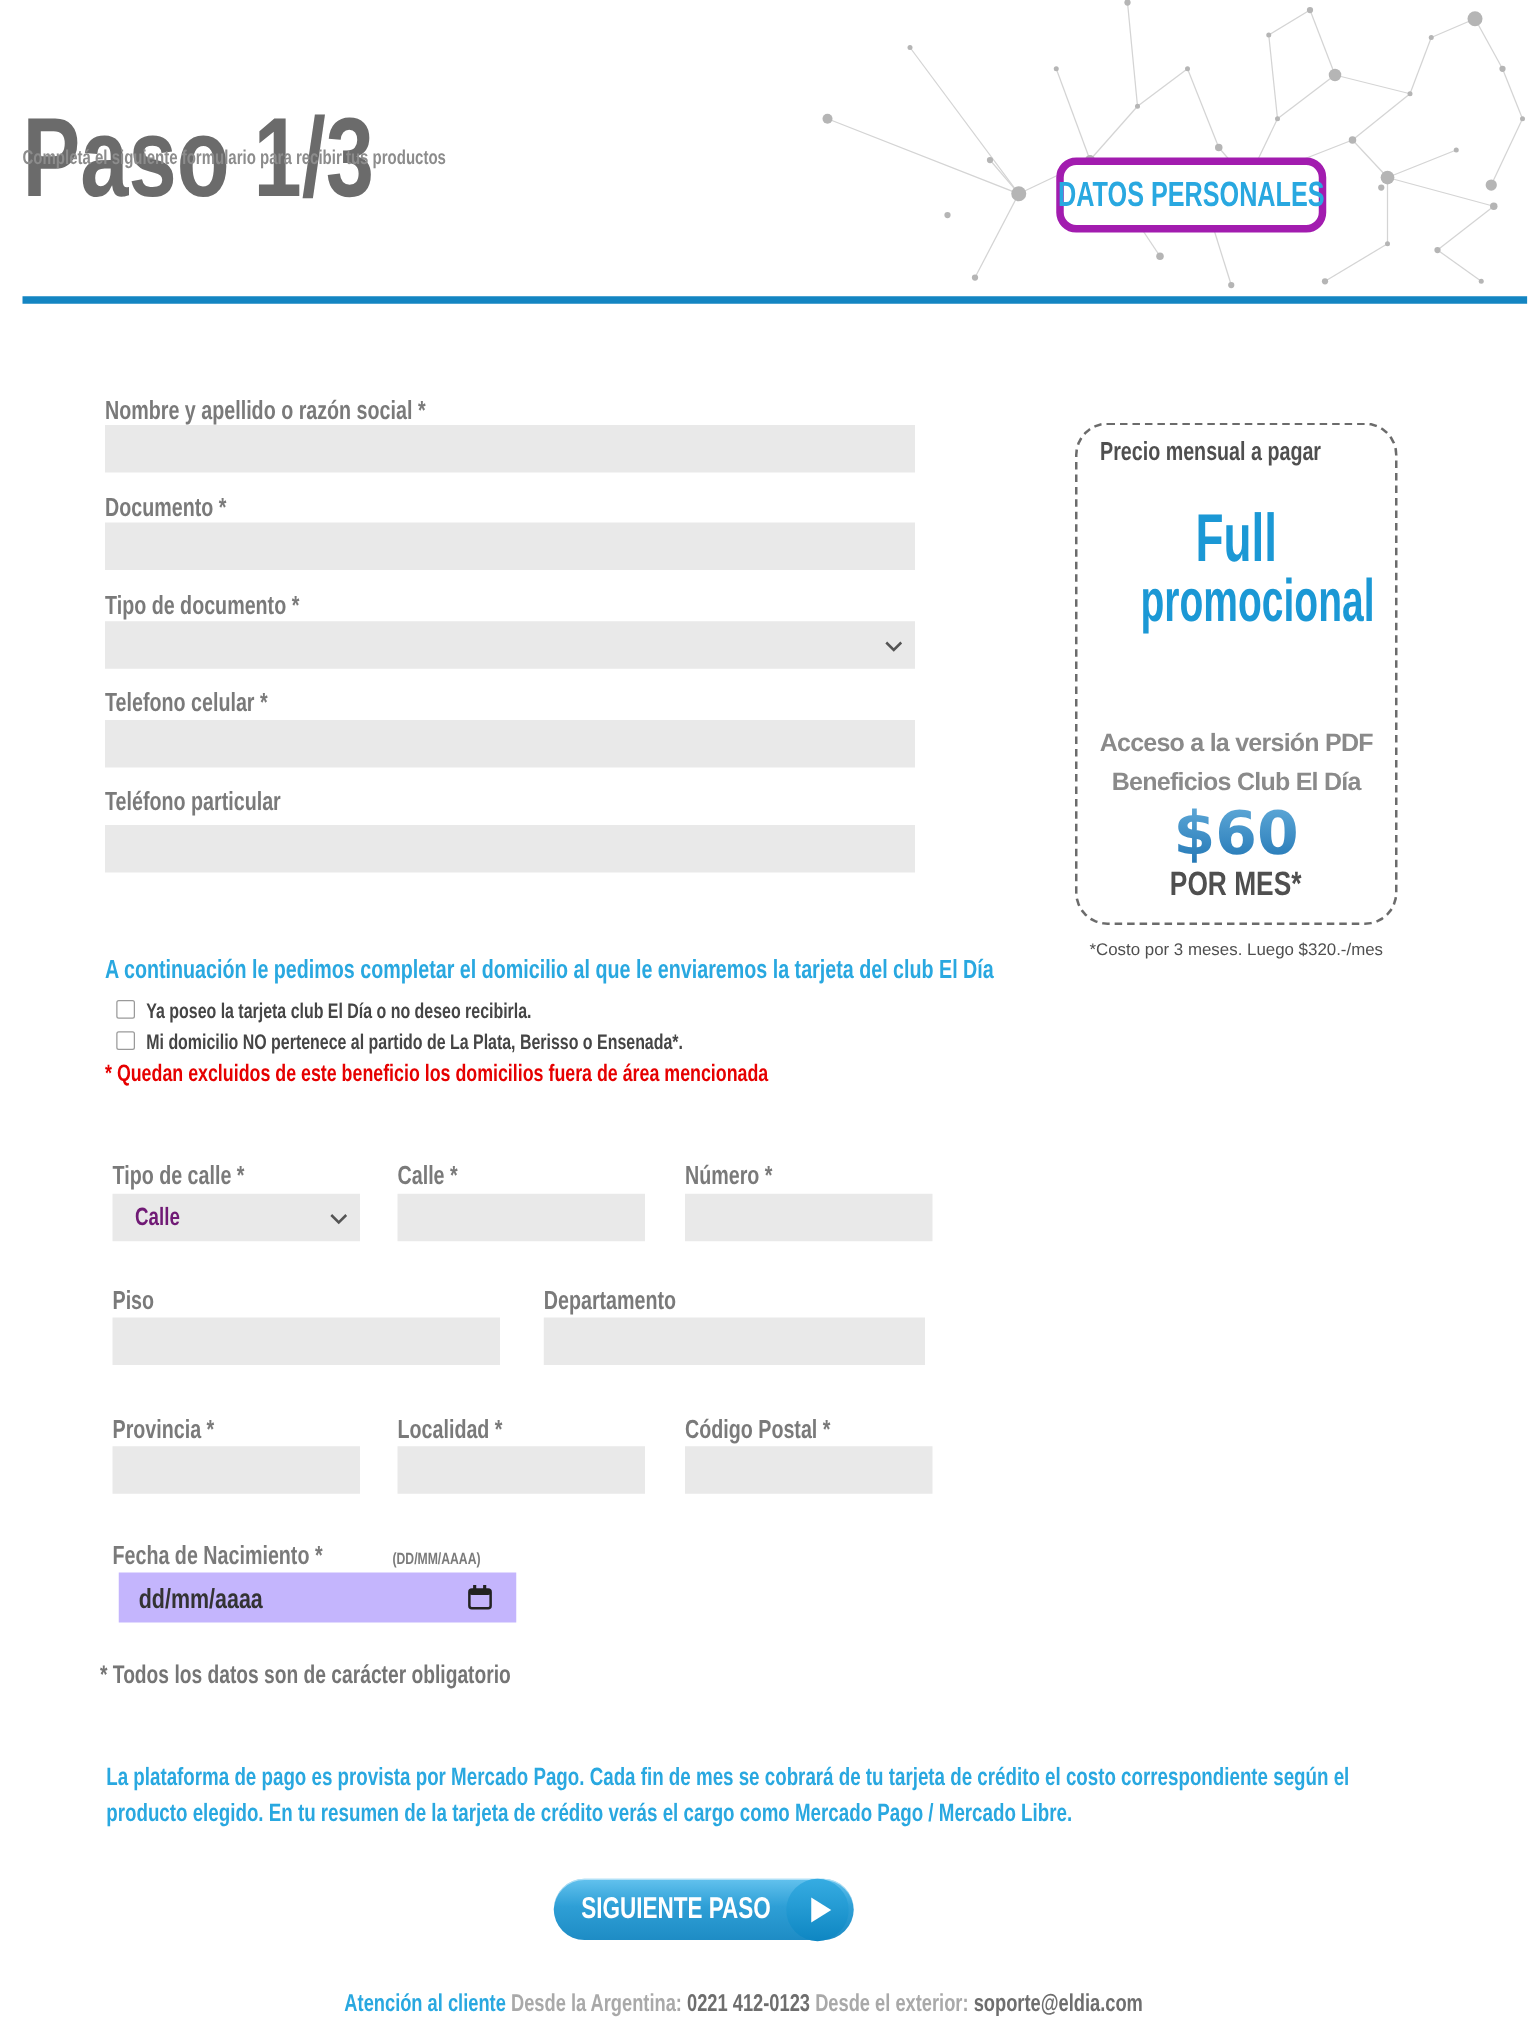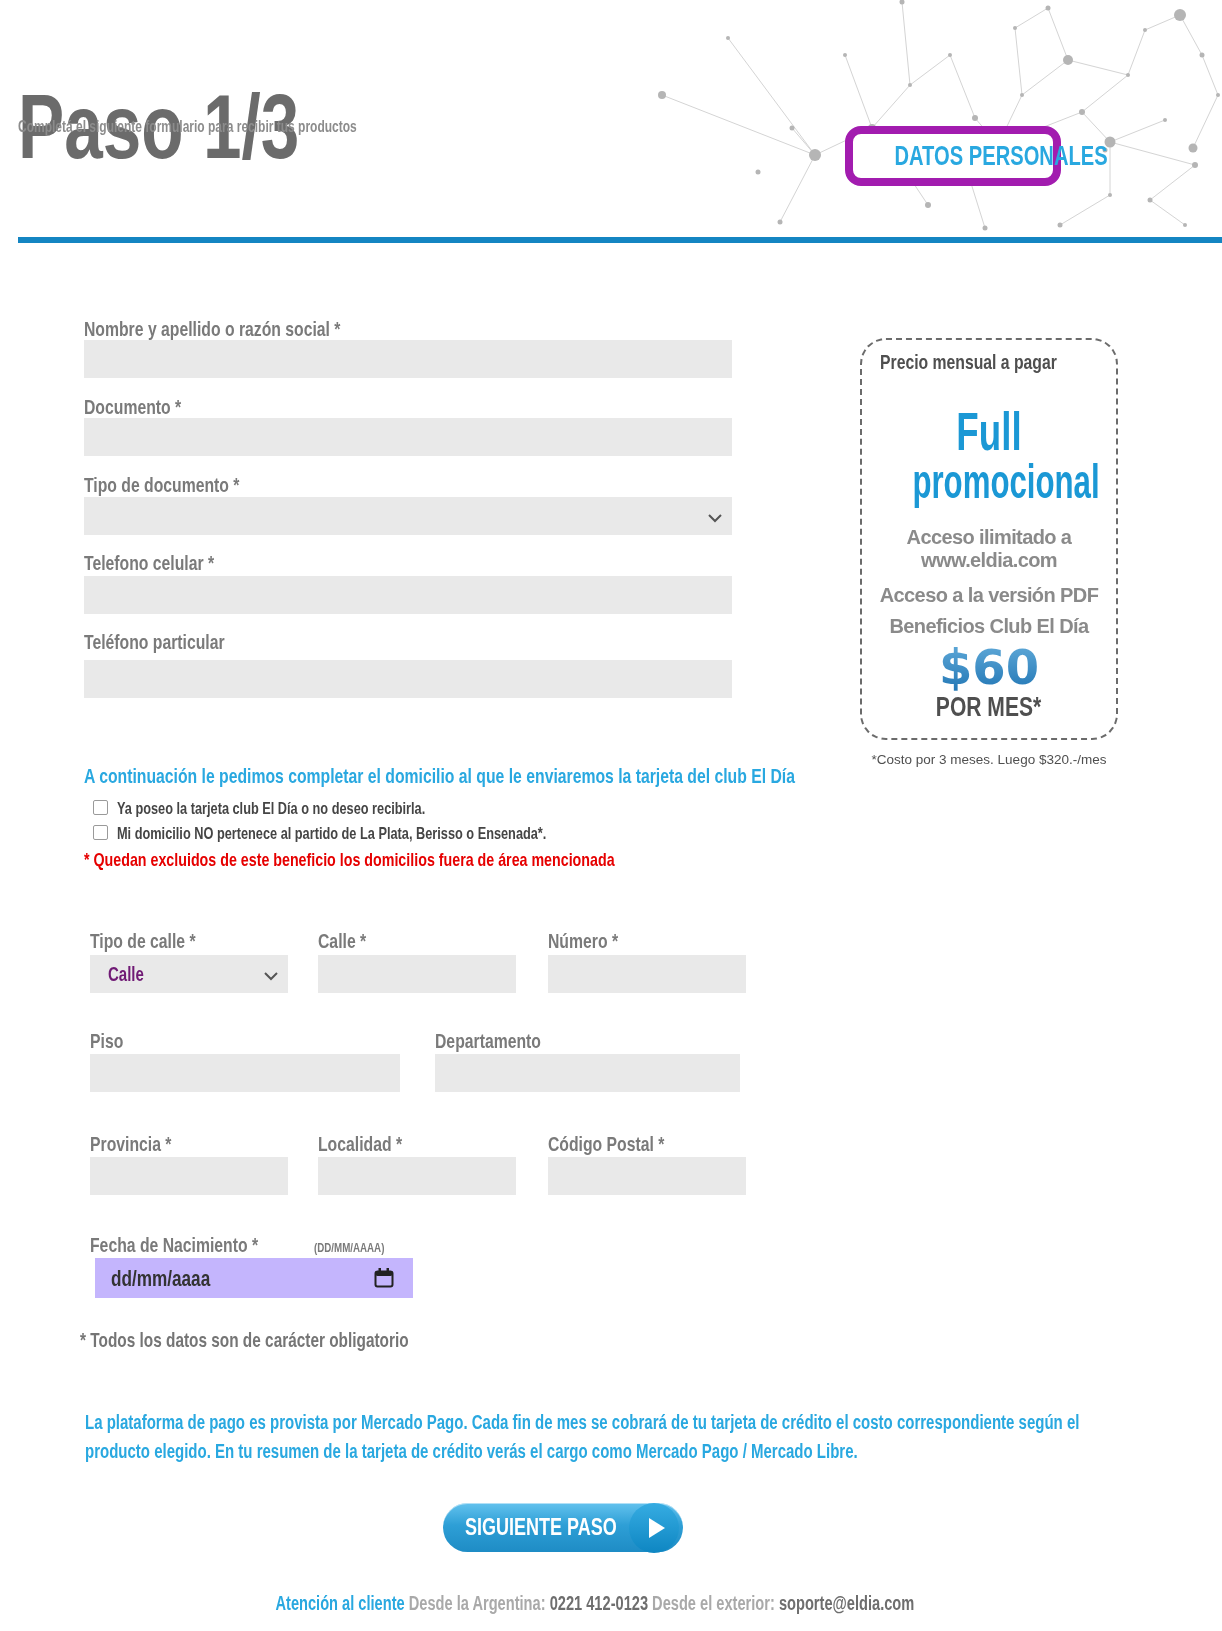--- a/index.html
+++ b/index.html
@@ -9,21 +9,21 @@
   
   .cx{display:inline-block;transform:scaleX(0.75);transform-origin:0 50%;white-space:nowrap;}
   .cxc{display:inline-block;transform:scaleX(0.75);transform-origin:50% 50%;white-space:nowrap;}
 
   
   .title{position:absolute;left:18px;top:22px;font-size:90px;font-weight:bold;color:#6b6b6b;line-height:1;}
   .title .cx{transform:scaleX(0.77);}
   .subtitle{position:absolute;left:18px;top:118px;font-size:16px;font-weight:bold;color:#8c8c8c;}
   .netdeco{position:absolute;left:640px;top:0;width:582px;height:236px;}
   .badge{position:absolute;left:845px;top:126px;width:216px;height:60px;background:#fff;
-         border:8px solid #a21caf;border-radius:16px;display:flex;align-items:center;justify-content:flex-start;}
+         border:6px solid #a21caf;border-radius:16px;display:flex;align-items:center;justify-content:center;}
   .badge-text{font-size:28px;font-weight:bold;color:#29A8E0;display:inline-block;
               transform:scaleX(0.72);transform-origin:50% 50%;white-space:nowrap;}
   .divider{position:absolute;left:18px;top:237px;right:0;height:6px;background:#1485C2;}
 
   
   .lbl{position:absolute;font-size:21px;font-weight:bold;color:#7a7a7a;white-space:nowrap;line-height:1;}
   .lbl .hint{font-size:13px;}
   .inp{position:absolute;height:38px;background:#e9e9e9;border:none;border-radius:0;}
   .sel{position:absolute;height:38px;background:#e9e9e9;}
   .sel .chev{position:absolute;right:10px;top:12px;}
@@ -198,21 +198,20 @@
   <div class="lbl" style="left:84px;top:552px;"><span class="cx">Telefono celular *</span></div>
   <div class="inp" style="left:84px;top:576px;width:648px;"></div>
 
   <div class="lbl" style="left:84px;top:631px;"><span class="cx">Teléfono particular</span></div>
   <div class="inp" style="left:84px;top:660px;width:648px;"></div>
 
   <div class="pricebox">
     <div class="pb-header"><span class="cx">Precio mensual a pagar</span></div>
     <div class="pb-plan1"><span class="cxc">Full</span></div>
     <div class="pb-plan2"><span class="cxc">promocional</span></div>
-    <div class="pb-feat pb-feat1"><span>Acceso ilimitado a www.eldia.com</span></div>
     <div class="pb-feat pb-feat2"><span>Acceso a la versión PDF</span></div>
     <div class="pb-feat pb-feat3"><span>Beneficios Club El Día</span></div>
     <div class="pb-price">$60</div>
     <div class="pb-period"><span class="cxc">POR MES*</span></div>
   </div>
   <div class="pb-footnote">*Costo por 3 meses. Luego $320.-/mes</div>
 
   <div class="club-heading"><span class="cx">A continuación le pedimos completar el domicilio al que le enviaremos la tarjeta del club El Día</span></div>
 
   <div class="cbrow-box" style="left:93px;top:800px;"></div>

